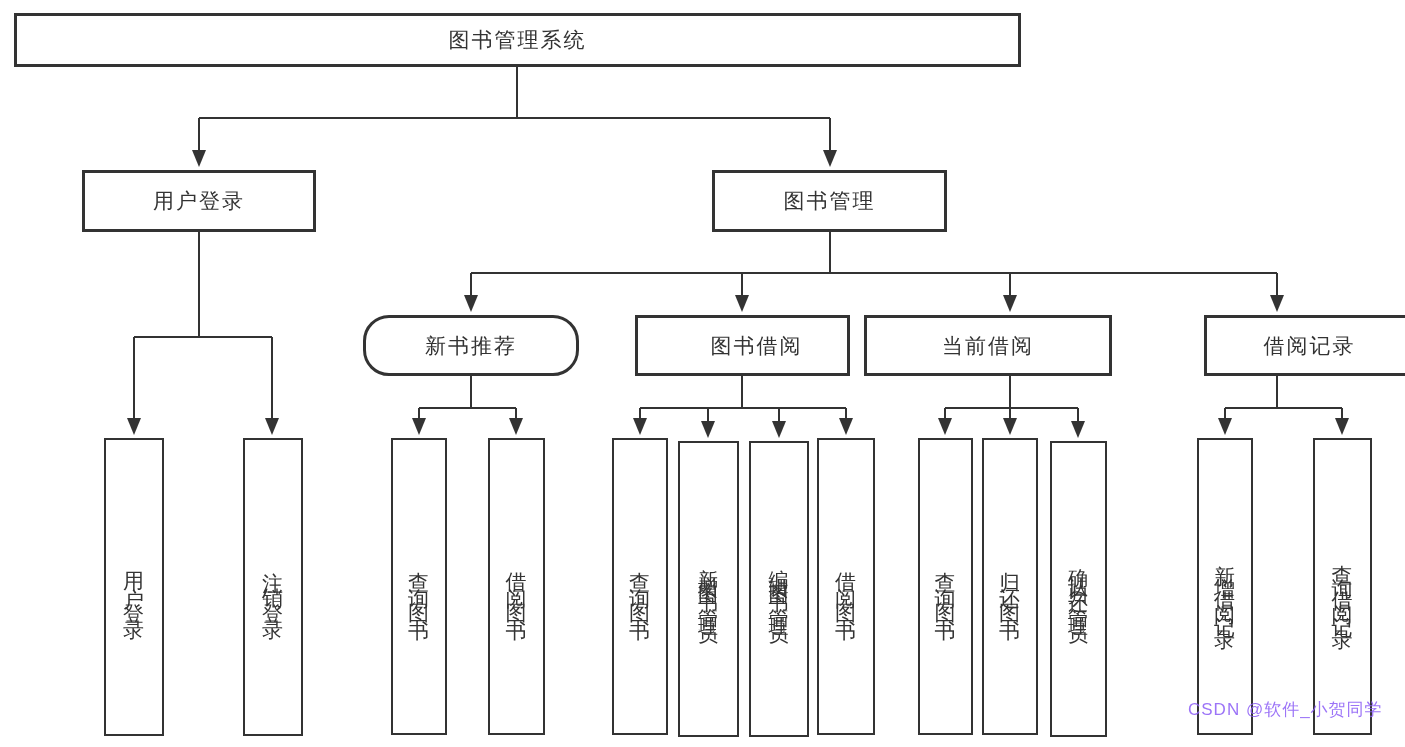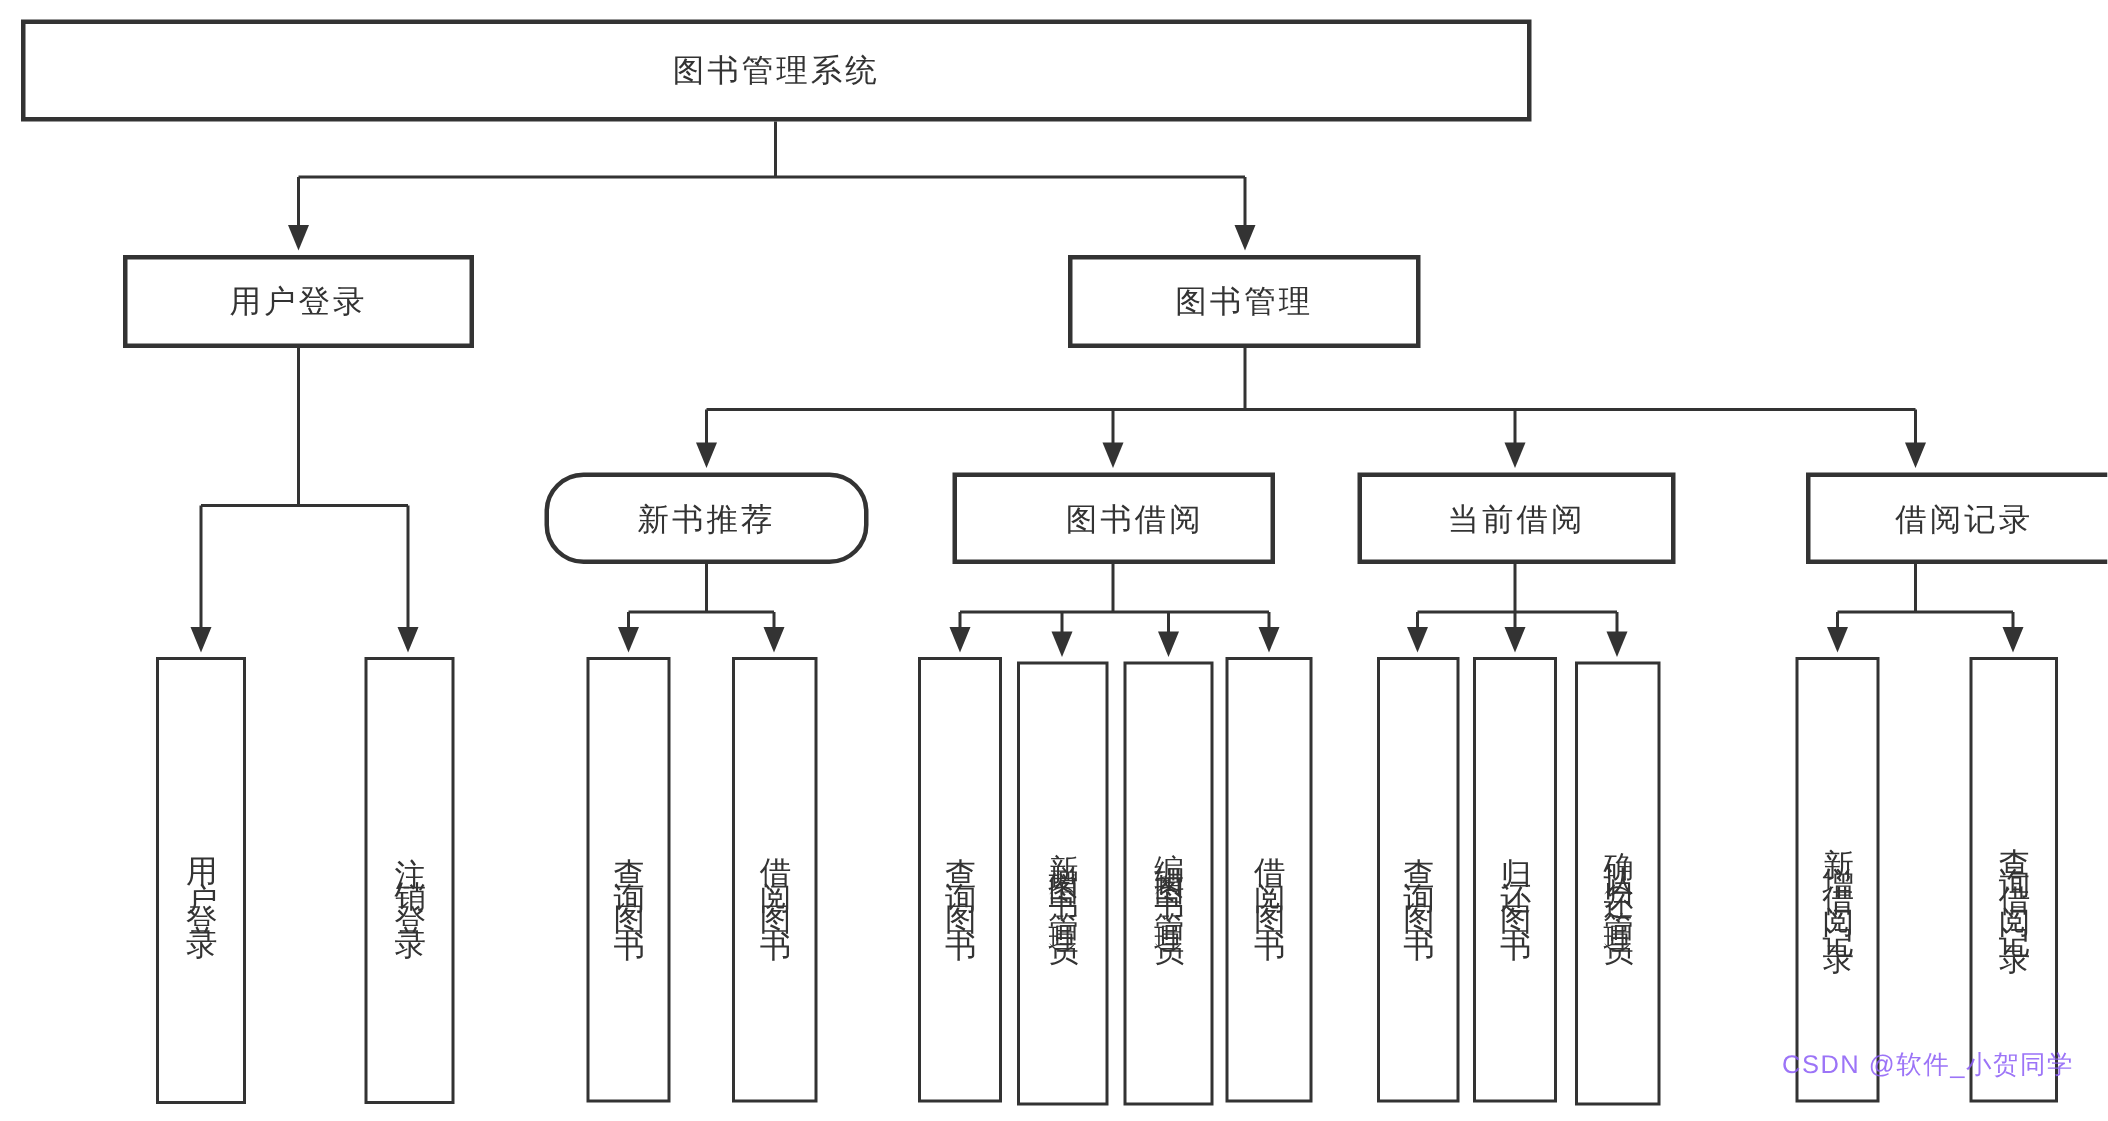--- a/index.html
+++ b/index.html
@@ -114,38 +114,38 @@
       <polygon points="772,421 786,421 779,438"></polygon>
       <polygon points="839,418 853,418 846,435"></polygon>
       <polygon points="938,418 952,418 945,435"></polygon>
       <polygon points="1003,418 1017,418 1010,435"></polygon>
       <polygon points="1071,421 1085,421 1078,438"></polygon>
       <polygon points="1218,418 1232,418 1225,435"></polygon>
       <polygon points="1335,418 1349,418 1342,435"></polygon>
     </g>
   </svg>
 
-  <div class="node" style="left:14px; top:13px; width:1007px; height:68px;">
+  <div class="node" style="left:14px; top:13px; width:1007px; height:54px;">
     <span class="hlabel">图书管理系统</span>
   </div>
 
   <div class="node" style="left:82px; top:170px; width:234px; height:62px;">
     <span class="hlabel">用户登录</span>
   </div>
   <div class="node" style="left:712px; top:170px; width:235px; height:62px;">
     <span class="hlabel">图书管理</span>
   </div>
 
   <div class="node" style="left:363px; top:315px; width:216px; height:61px;border-radius:26px;">
     <span class="hlabel">新书推荐</span>
   </div>
   <div class="node" style="left:635px; top:315px; width:215px; height:61px;padding-left:28px;">
     <span class="hlabel">图书借阅</span>
   </div>
-  <div class="node" style="left:905px; top:315px; width:212px; height:61px;">
+  <div class="node" style="left:864px; top:315px; width:248px; height:61px;">
     <span class="hlabel">当前借阅</span>
   </div>
   <div class="node" style="left:1172px; top:315px; width:211px; height:61px;margin-left:32px;">
     <span class="hlabel">借阅记录</span>
   </div>
 
   <div class="node leaf" style="left:104px; top:438px; width:60px; height:298px;">
     <span class="vtext v4">用户登录</span>
   </div>
   <div class="node leaf" style="left:243px; top:438px; width:60px; height:298px;">

